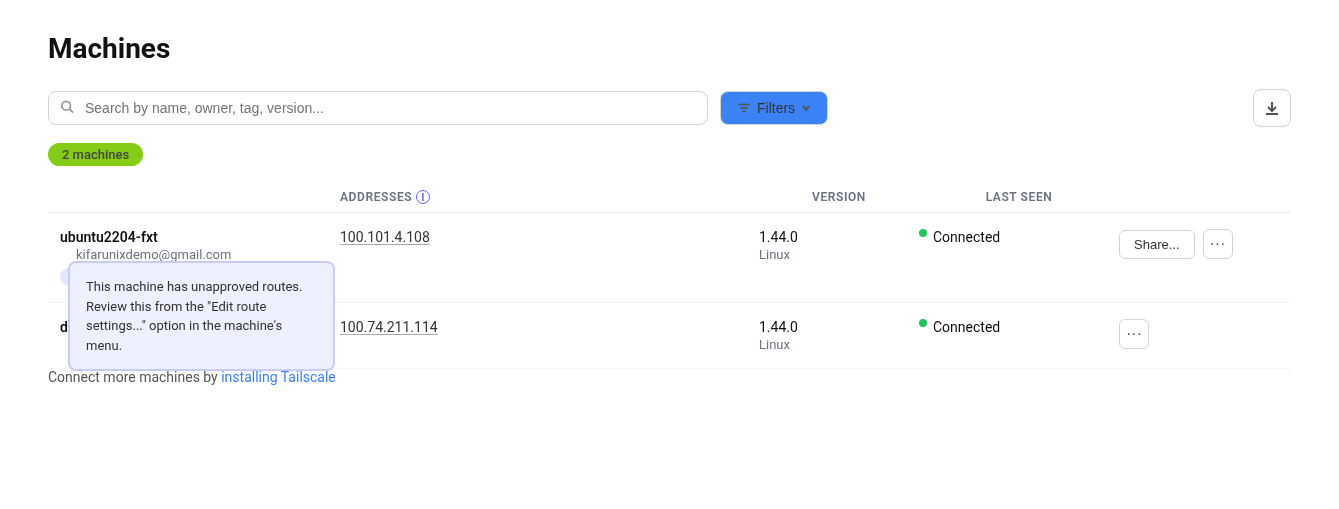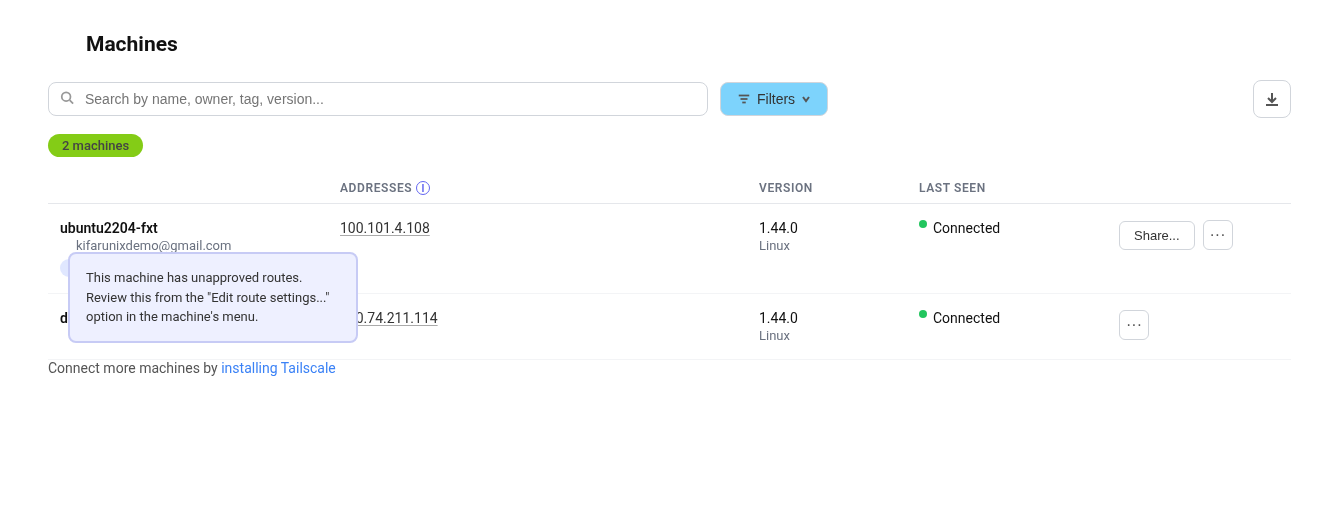--- a/index.html
+++ b/index.html
@@ -7,25 +7,24 @@
       font-family: -apple-system, BlinkMacSystemFont, 'Segoe UI', Roboto, sans-serif;
       background: #fff;
       color: #1a1a1a;
       font-size: 14px;
     }
     .page-container {
       padding: 32px 48px;
       max-width: 1339px;
     }
     .page-title {
-      font-size: 21px;
+      font-size: 28px;
       font-weight: 700;
       margin-bottom: 24px;
       color: #111;
-      margin-left: 38px;
     }
     .toolbar {
       display: flex;
       align-items: center;
       gap: 12px;
       margin-bottom: 16px;
     }
     .search-container {
       flex: 1;
       max-width: 660px;
@@ -49,21 +48,21 @@
       outline: none;
       background: #fff;
     }
     .filters-btn {
       display: flex;
       align-items: center;
       gap: 6px;
       padding: 8px 16px;
       border: 1px solid #d1d5db;
       border-radius: 8px;
-      background: #7dd3fc;
+      background: #3b82f6;
       font-size: 14px;
       cursor: pointer;
       color: #333;
     }
     .download-btn {
       display: flex;
       align-items: center;
       justify-content: center;
       width: 38px;
       height: 38px;
@@ -87,20 +86,21 @@
     .table-header {
       display: grid;
       grid-template-columns: 280px 1fr 160px 200px 160px;
       padding: 8px 12px;
       border-bottom: 1px solid #e5e7eb;
       color: #6b7280;
       font-size: 12px;
       font-weight: 600;
       letter-spacing: 0.05em;
       text-transform: uppercase;
+      text-align: center;
     }
     .table-row {
       display: grid;
       grid-template-columns: 280px 1fr 160px 200px 160px;
       padding: 16px 12px;
       border-bottom: 1px solid #f3f4f6;
       align-items: start;
       position: relative;
     }
     .machine-name {
@@ -169,21 +169,21 @@
       border-radius: 6px;
       background: #fff;
       cursor: pointer;
       color: #555;
       font-size: 16px;
     }
     .tooltip-box {
       position: absolute;
       left: 20px;
       top: 48px;
-      width: 290px;
+      width: 267px;
       background: #eef0ff;
       border: 2px solid #c7cbf5;
       border-radius: 8px;
       padding: 14px 16px;
       font-size: 13px;
       color: #333;
       line-height: 1.5;
       z-index: 10;
     }
     .subnets-badge {

